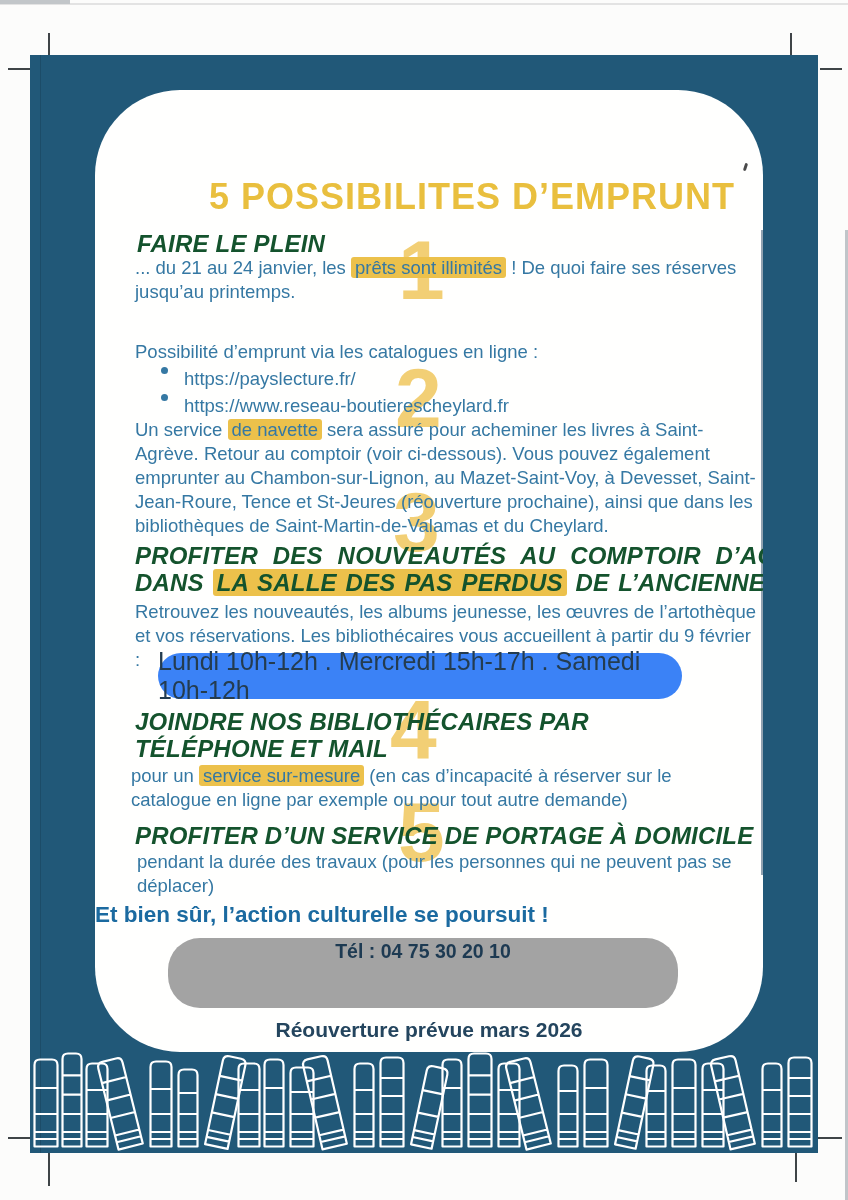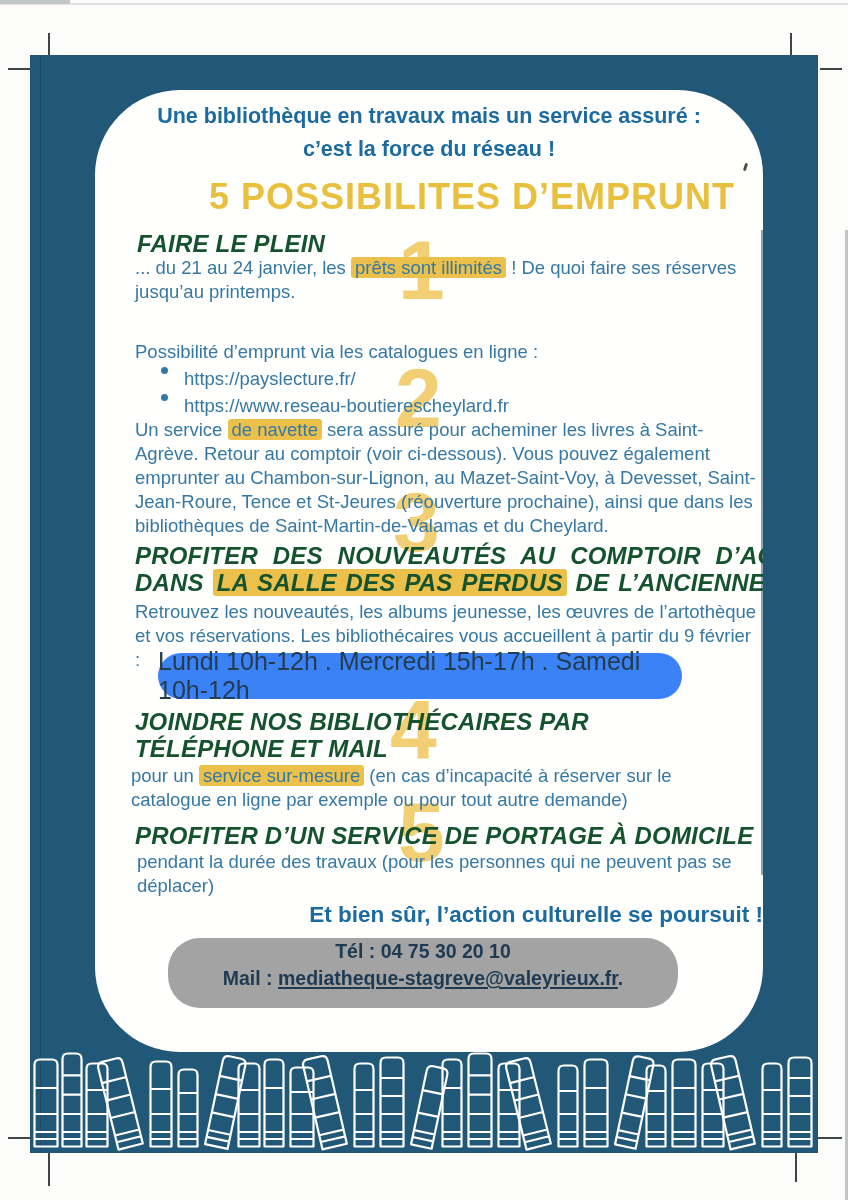--- a/index.html
+++ b/index.html
@@ -16,21 +16,21 @@
   .b{color:#3578a3;font-size:18.5px;line-height:24px;}
   .hl{background:#ecc14b;padding:0 4px;border-radius:3px;-webkit-box-decoration-break:clone;box-decoration-break:clone;}
   .num{position:absolute;z-index:1;font-size:84px;font-weight:bold;color:#f2cd6e;line-height:1;opacity:.95;}
   .link-row{display:flex;align-items:flex-start;height:27px;}
   .dot{width:7px;height:7px;border-radius:50%;background:#3578a3;margin:0 16px 0 26px;flex:none;}
   .banner{background:#3b82f6;border-radius:25px;display:flex;align-items:center;justify-content:center;
           color:#243c4f;font-weight:normal;font-size:25px;}
   .contact{background:#a3a3a3;border-radius:32px;color:#1d3a52;font-weight:bold;text-align:center;
            box-sizing:border-box;font-size:19.5px;line-height:27px;}
   .email{text-decoration:underline;text-decoration-thickness:2px;text-underline-offset:2px;}
-  .culture{color:#1b6aa0;font-weight:bold;font-size:22.5px;text-align:right;}
+  .culture{color:#1b6aa0;font-weight:bold;font-size:22.5px;text-align:left;}
   .reopen{color:#24455e;font-weight:bold;font-size:21px;text-align:center;}
   .mark{position:absolute;background:#3f4447;}
   .speck{position:absolute;left:744px;top:163px;width:3px;height:8px;background:#4a4a4a;border-radius:2px;
          transform:rotate(18deg);}
   .scan-right{position:absolute;right:0;top:230px;width:3px;height:970px;background:rgba(120,130,140,.45);}
   .scan-top{position:absolute;left:0;top:3px;width:848px;height:2px;background:#e3e3e3;}
   .scan-top-corner{position:absolute;left:0;top:0;width:70px;height:4px;background:#c2c6c9;}
   .edge-artifact{position:absolute;right:0px;top:140px;width:2px;height:645px;background:rgba(35,70,100,.5);}
 </style>
 </head>
@@ -54,24 +54,20 @@
   <div class="fold-line"></div>
 
   <div class="card">
 
     <div class="num" style="left:303px;top:138px">1</div>
     <div class="num" style="left:300px;top:266px">2</div>
     <div class="num" style="left:298px;top:390px">3</div>
     <div class="num" style="left:295px;top:598px">4</div>
     <div class="num" style="left:303px;top:700px">5</div>
 
-    <div class="block intro" style="left:0;top:10px;width:668px">
-      <div>Une bibliothèque en travaux mais un service assuré :</div>
-      <div>c’est la force du réseau !</div>
-    </div>
 
     <div class="block title" style="left:0;top:86px;width:668px">5 POSSIBILITES D’EMPRUNT</div>
 
     <div class="block h" style="left:42px;top:140px">FAIRE LE PLEIN</div>
     <p class="block b" style="left:40px;top:166px;width:622px"><span>... du 21 au 24 janvier, les </span><span class="hl">prêts sont illimités</span><span> ! De quoi faire ses réserves jusqu’au printemps.</span></p>
 
     <div class="block b" style="left:40px;top:250px;width:622px">Possibilité d’emprunt via les catalogues en ligne :</div>
     <div class="block b" style="left:40px;top:277px;width:622px">
       <div class="link-row">
           <span class="dot"></span>
@@ -94,23 +90,23 @@
     <div class="block h" style="left:40px;top:618px;width:600px">JOINDRE NOS BIBLIOTHÉCAIRES PAR TÉLÉPHONE ET MAIL</div>
     <p class="block b" style="left:36px;top:674px;width:622px"><span>pour un </span><span class="hl">service sur-mesure</span><span> (en cas d’incapacité à réserver sur le catalogue en ligne par exemple ou pour tout autre demande)</span></p>
 
     <div class="block h" style="left:40px;top:732px;width:625px">PROFITER D’UN SERVICE DE PORTAGE À DOMICILE</div>
     <div class="block b" style="left:42px;top:760px;width:600px">pendant la durée des travaux (pour les personnes qui ne peuvent pas se déplacer)</div>
 
     <div class="block culture" style="left:0;top:812px;width:668px">Et bien sûr, l’action culturelle se poursuit !</div>
 
     <div class="block contact" style="left:73px;top:848px;width:510px;height:70px">
       <div>Tél : 04 75 30 20 10</div>
-      <div><span>Mail : </span><span class="email">mediatheque-stagreve@valeyrieux.fr</span><span>.</span></div>
     </div>
 
+    <div class="block reopen" style="left:0;top:928px;width:668px">Réouverture prévue mars 2026</div>
 
     <div class="edge-artifact"></div>
   </div>
 
   <div class="speck"></div>
 
   <svg style="position:absolute;left:31px;top:1056px;overflow:visible" width="786" height="96" viewBox="0 0 786 96" fill="none" stroke="#ffffff" stroke-width="2.2" stroke-linecap="round" stroke-linejoin="round">
       <path d="M1.5 7 Q1.5 1.5 7 1.5 L19 1.5 Q24.5 1.5 24.5 7 L24.5 88.5 L1.5 88.5 Z M1.5 30.0 L24.5 30.0 M1.5 56.0 L24.5 56.0 M1.5 74 L24.5 74 M1.5 81 L24.5 81" transform="translate(2 2)"></path>
       <path d="M1.5 7 Q1.5 1.5 7 1.5 L15 1.5 Q20.5 1.5 20.5 7 L20.5 94.5 L1.5 94.5 Z M1.5 23.3 L20.5 23.3 M1.5 42.7 L20.5 42.7 M1.5 62.0 L20.5 62.0 M1.5 80 L20.5 80 M1.5 87 L20.5 87" transform="translate(30 -4)"></path>
       <path d="M1.5 7 Q1.5 1.5 7 1.5 L17 1.5 Q22.5 1.5 22.5 7 L22.5 84.5 L1.5 84.5 Z M1.5 28.0 L22.5 28.0 M1.5 52.0 L22.5 52.0 M1.5 70 L22.5 70 M1.5 77 L22.5 77" transform="translate(54 6)"></path>

